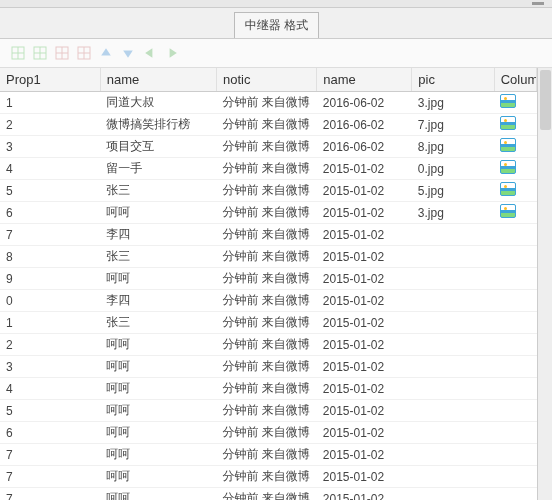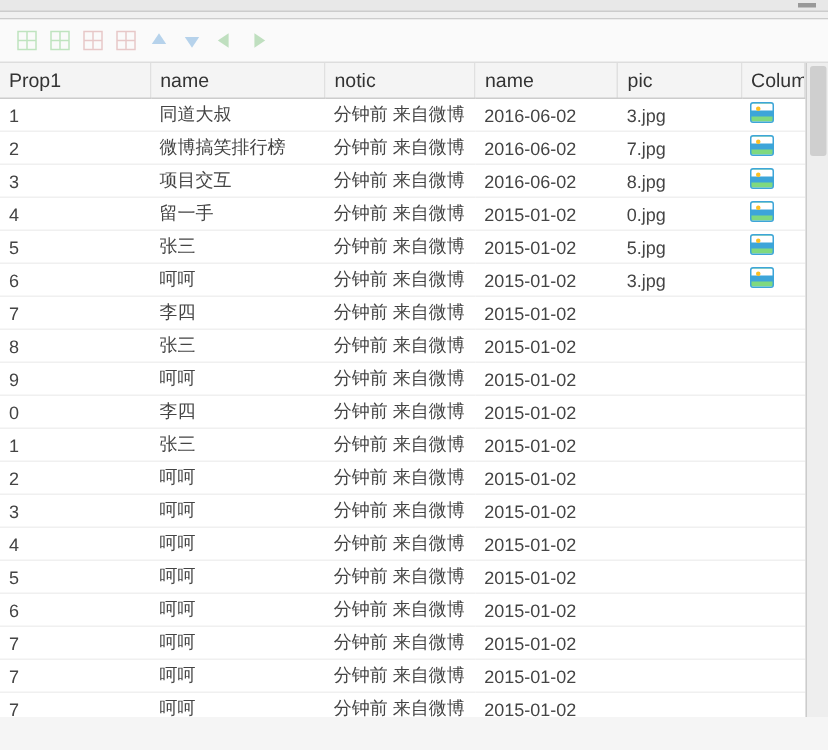--- a/index.html
+++ b/index.html
@@ -134,20 +134,21 @@
     background:#fbbf24;
     border-radius:50%;
   }
 </style>
 </head>
 <body>
 
 <div class="top-bar"></div>
 
 <div class="tabs" id="tabs">
+    <div class="tab">中继器 格式</div>
   </div>
 
 <div class="toolbar" id="toolbar">
     <span class="tb-btn">
       <svg width="14" height="14" viewBox="0 0 14 14">
         <rect x="1" y="1" width="12" height="12" fill="none" stroke="#8fd28f"></rect>
         <line x1="1" y1="7" x2="13" y2="7" stroke="#8fd28f"></line>
         <line x1="7" y1="1" x2="7" y2="13" stroke="#8fd28f"></line>
       </svg>
     </span>

